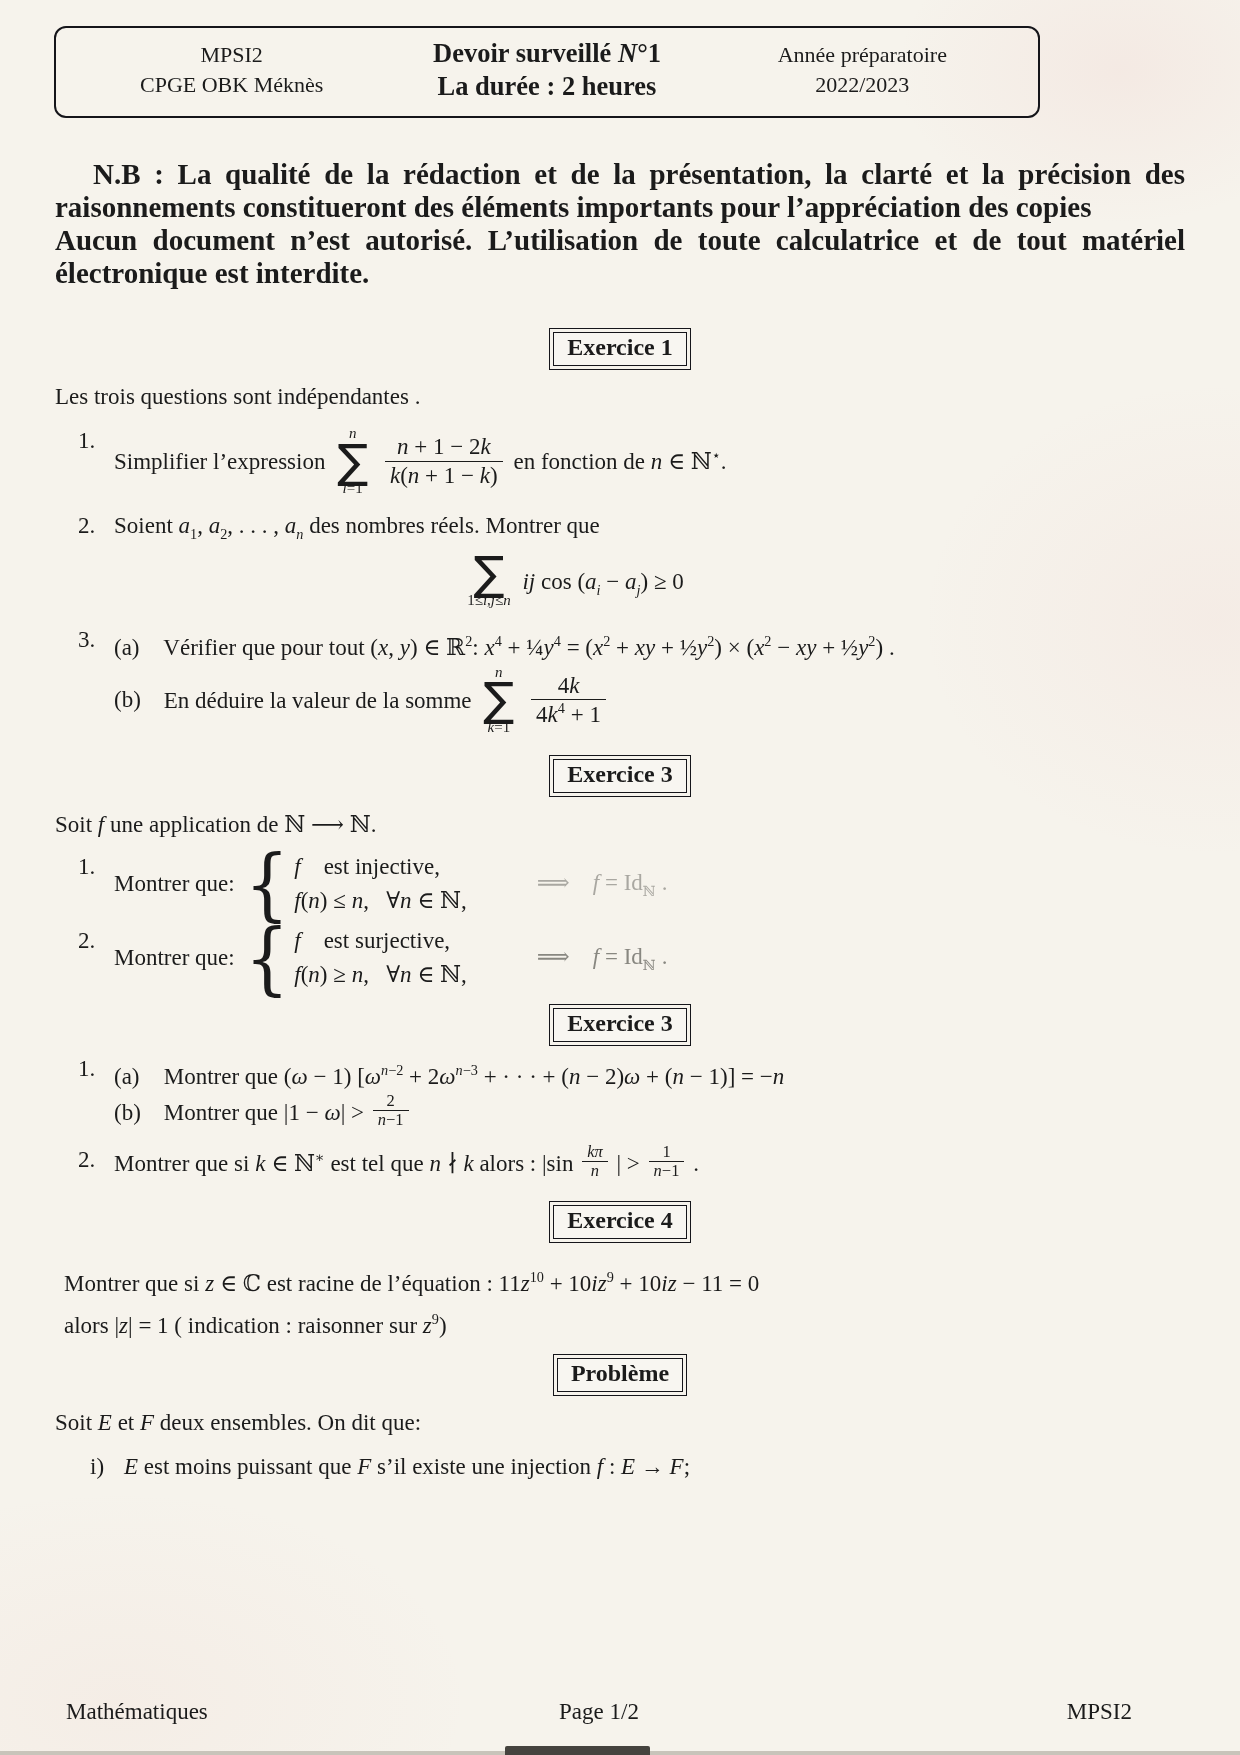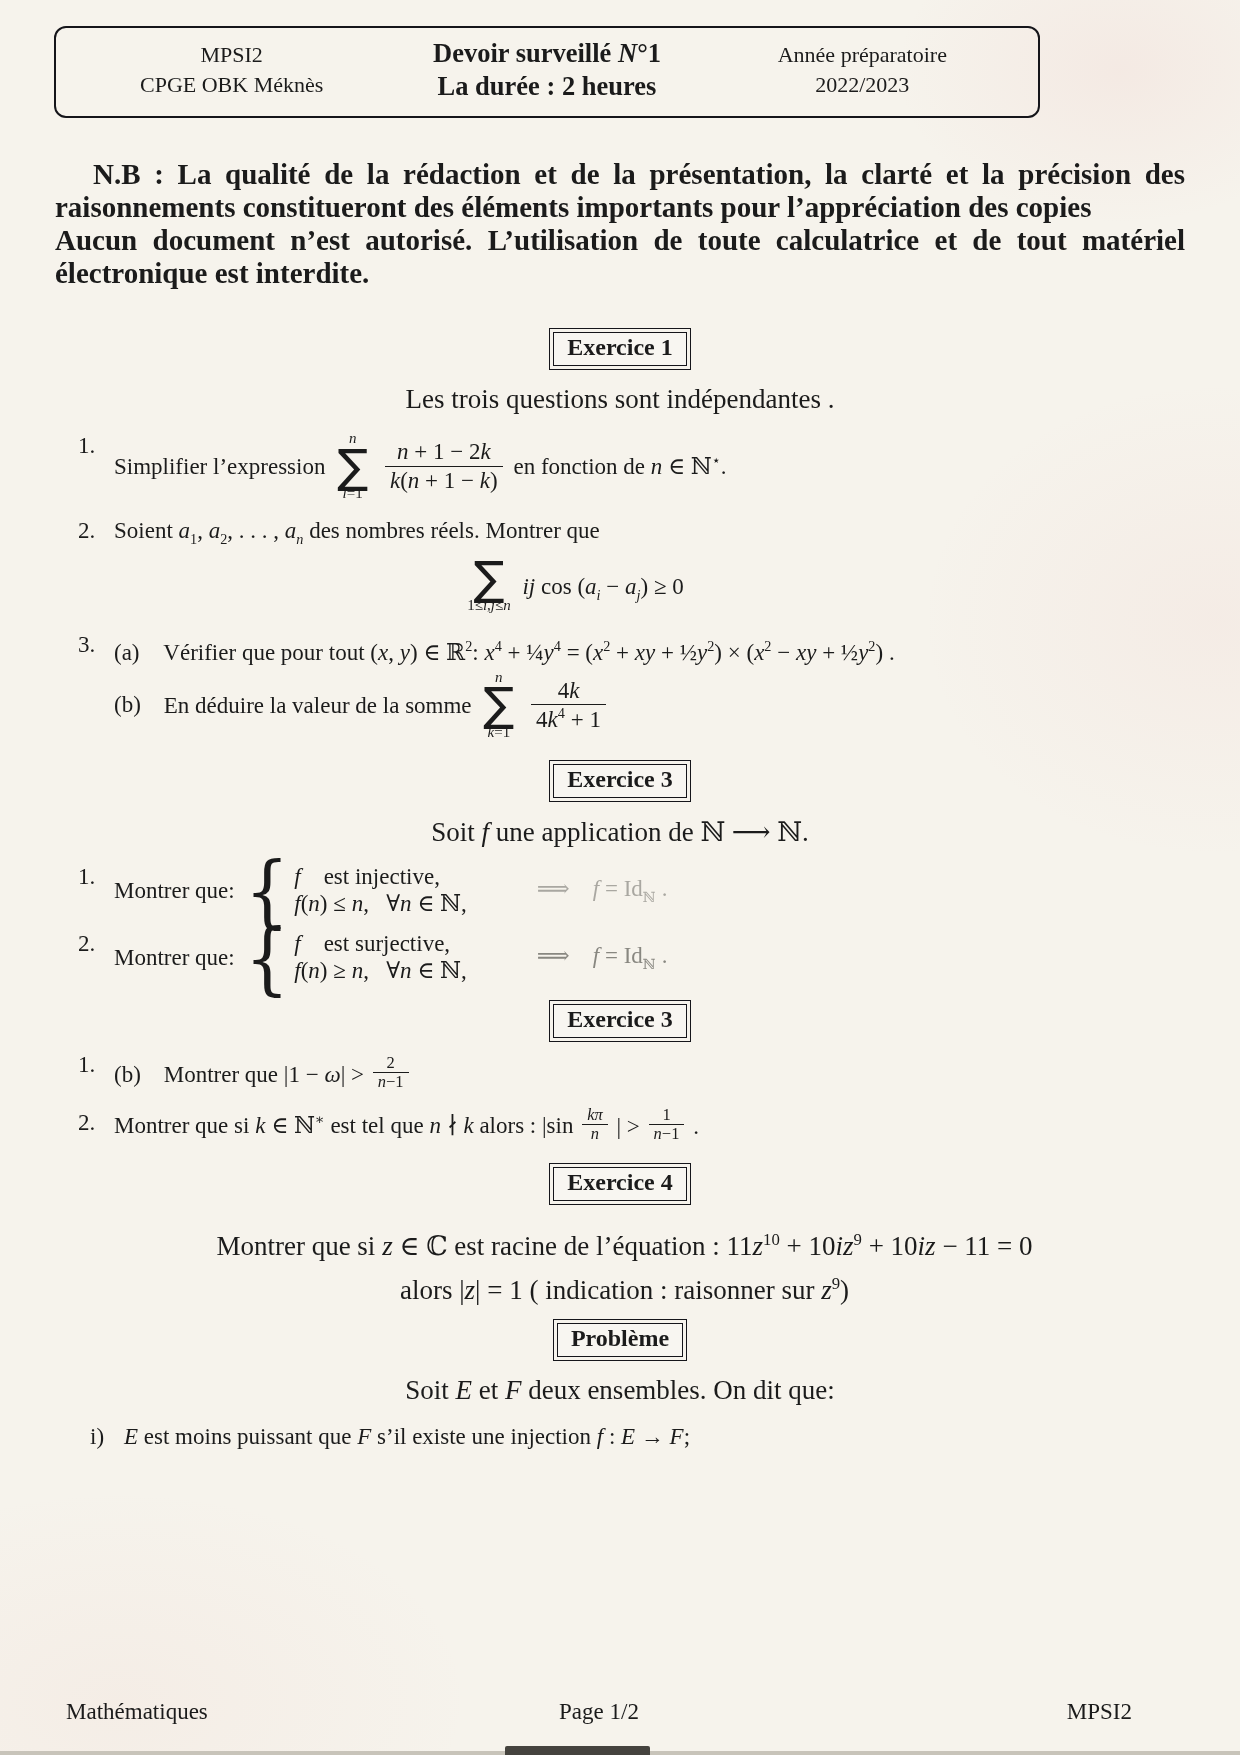--- a/index.html
+++ b/index.html
@@ -31,21 +31,21 @@
   .nb p{margin:0;}
   .nb p.first{text-indent:38px;}
   
   .ttlrow{text-align:center;margin-top:42px;}
   .exbox{
     display:inline-block;font-weight:700;font-size:24px;
     border:1.6px solid #15151a;outline:1.6px solid #15151a;outline-offset:3px;
     padding:1px 13px 4px 13px;background:rgba(255,255,255,0.25);
   }
   
-  .lead{margin:18px 55px 0 55px;font-size:27px;text-align:center;}
+  .lead{margin:18px 55px 0 55px;font-size:23px;}
   .item{display:flex;margin-left:78px;margin-right:60px;font-size:23px;}
   .inum{min-width:36px;}
   .itxt{flex:1;}
   .slab{display:inline-block;min-width:44px;}
   .subitem{margin-top:6px;}
   
   .m i{font-style:italic;}
   sup{font-size:0.62em;}
   sub{font-size:0.62em;}
   .sum{display:inline-flex;flex-direction:column;align-items:center;vertical-align:middle;line-height:1;margin:0 6px;position:relative;top:-2px;}
@@ -53,21 +53,21 @@
   .sum .sigma{font-size:46px;line-height:0.85;font-family:"DejaVu Sans","DejaVu Serif",sans-serif;}
   .frac{display:inline-block;vertical-align:middle;text-align:center;line-height:1.2;margin:0 5px;position:relative;top:-2px;}
   .frac .fnum,.frac .fden{display:block;padding:0 5px;}
   .frac .fden{border-top:1.7px solid #1b1b1b;}
   .sfrac{font-size:16.5px;line-height:1.1;top:-4px;margin:0 3px;}
   .disp{text-align:center;margin:14px 150px 0 55px;font-size:23px;}
   
   .casesrow{display:flex;align-items:center;}
   .cases{display:inline-flex;align-items:center;margin-left:10px;}
   .brace{font-size:70px;font-weight:400;line-height:0.72;margin-right:5px;font-family:"DejaVu Serif",serif;transform:scaleY(1.12);}
-  .clines{display:flex;flex-direction:column;gap:0;font-size:23px;}
+  .clines{display:flex;flex-direction:column;gap:7px;font-size:23px;}
   .faded1{margin-left:70px;color:rgba(45,45,40,0.38);}
   .faded2{margin-left:70px;color:rgba(45,45,40,0.55);}
   
   .footer{position:absolute;left:0;right:0;bottom:30px;display:flex;align-items:baseline;
           padding:0 108px 0 66px;font-size:23px;}
   .footer .fl{flex:1;text-align:left;}
   .footer .fc{flex:1;text-align:center;}
   .footer .fr{flex:1;text-align:right;}
   .edge-strip{position:absolute;left:0;right:0;bottom:0;height:4px;background:#c8c4ba;}
   .smudge{position:absolute;left:505px;bottom:0;width:145px;height:9px;background:#45433e;border-radius:2px 2px 0 0;}
@@ -190,20 +190,24 @@
   </div>
 
   <div class="ttlrow" style="margin-top:20px;text-align:center;">
     <span class="exbox">Exercice 3</span>
   </div>
 
   <div class="item m" style="margin-top:14px;">
     <span class="inum">1.</span>
     <span class="itxt">
       <div class="subitem">
+        <span class="slab">(a)</span>
+        <span>Montrer que (<i>ω</i> − 1) [<i>ω</i><sup><i>n</i>−2</sup> + 2<i>ω</i><sup><i>n</i>−3</sup> + · · · + (<i>n</i> − 2)<i>ω</i> + (<i>n</i> − 1)] = −<i>n</i></span>
+      </div>
+      <div class="subitem">
         <span class="slab">(b)</span>
         <span>Montrer que |1 − <i>ω</i>| &gt;</span>
         <span class="frac sfrac">
           <span class="fnum">2</span>
           <span class="fden"><i>n</i>−1</span>
         </span>
       </div>
     </span>
   </div>
 

